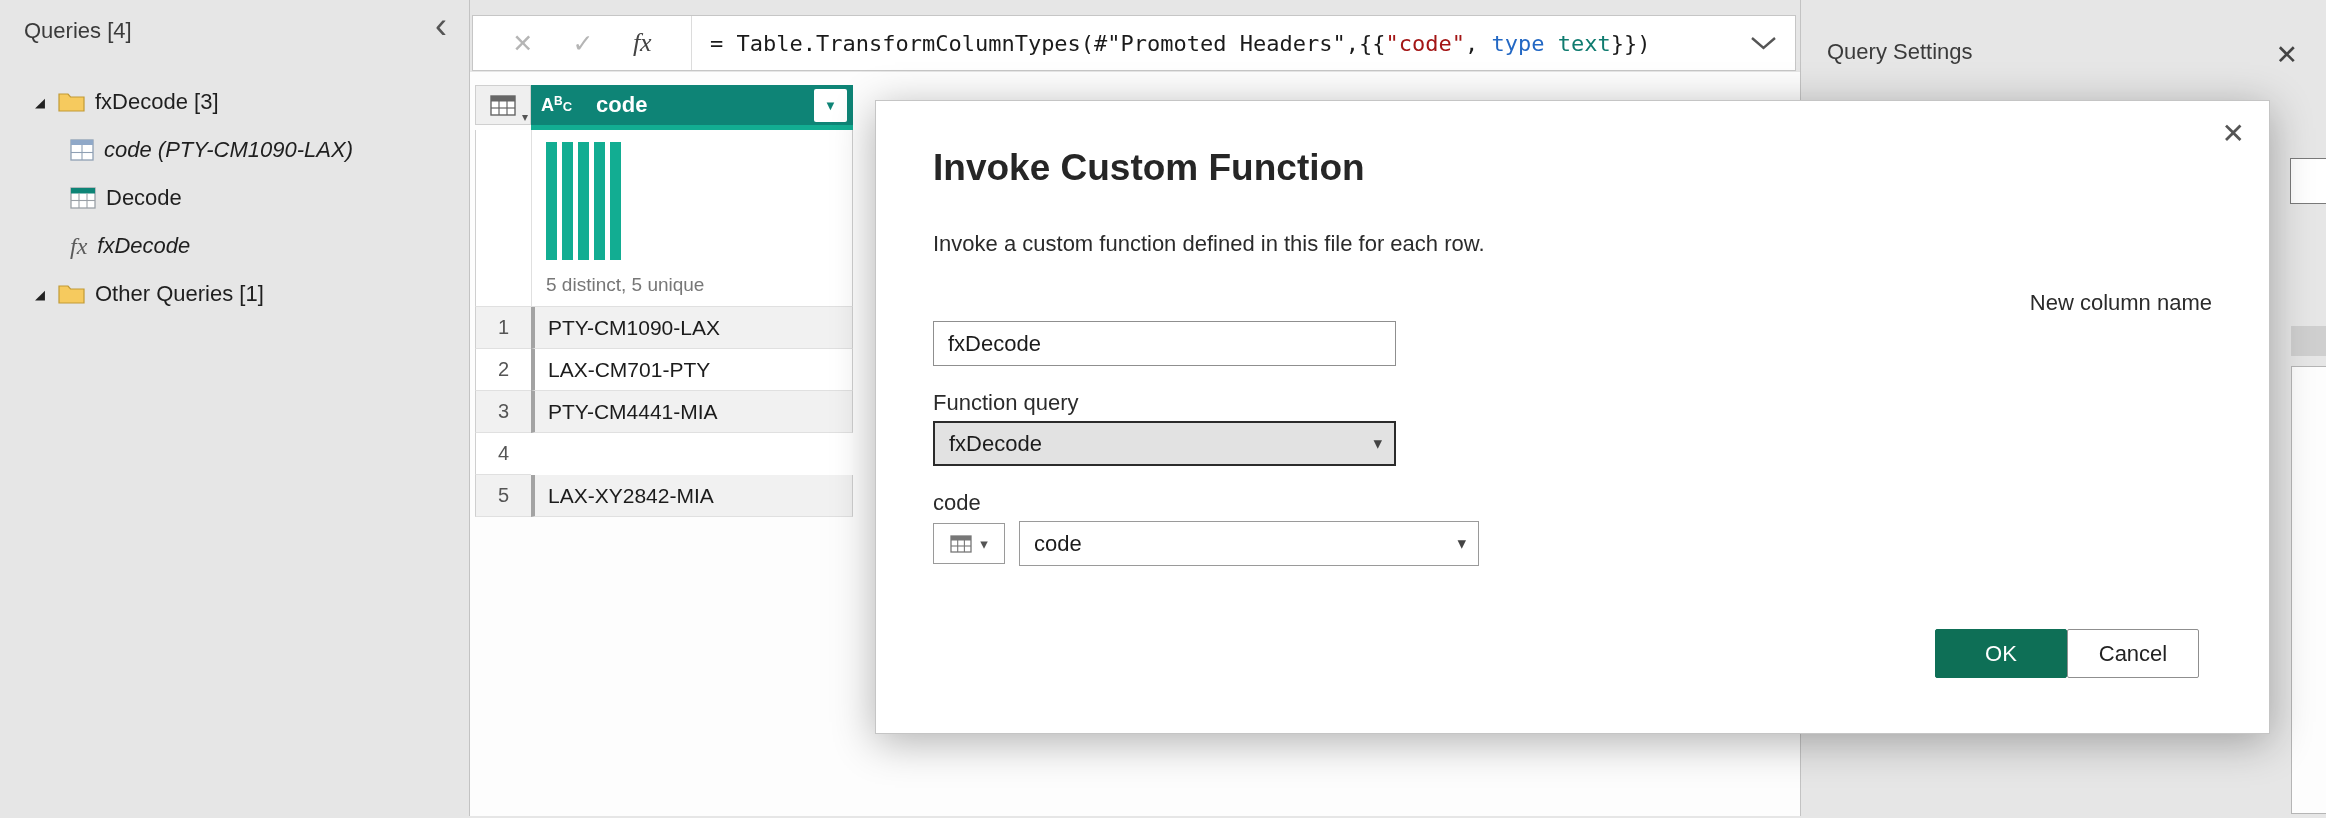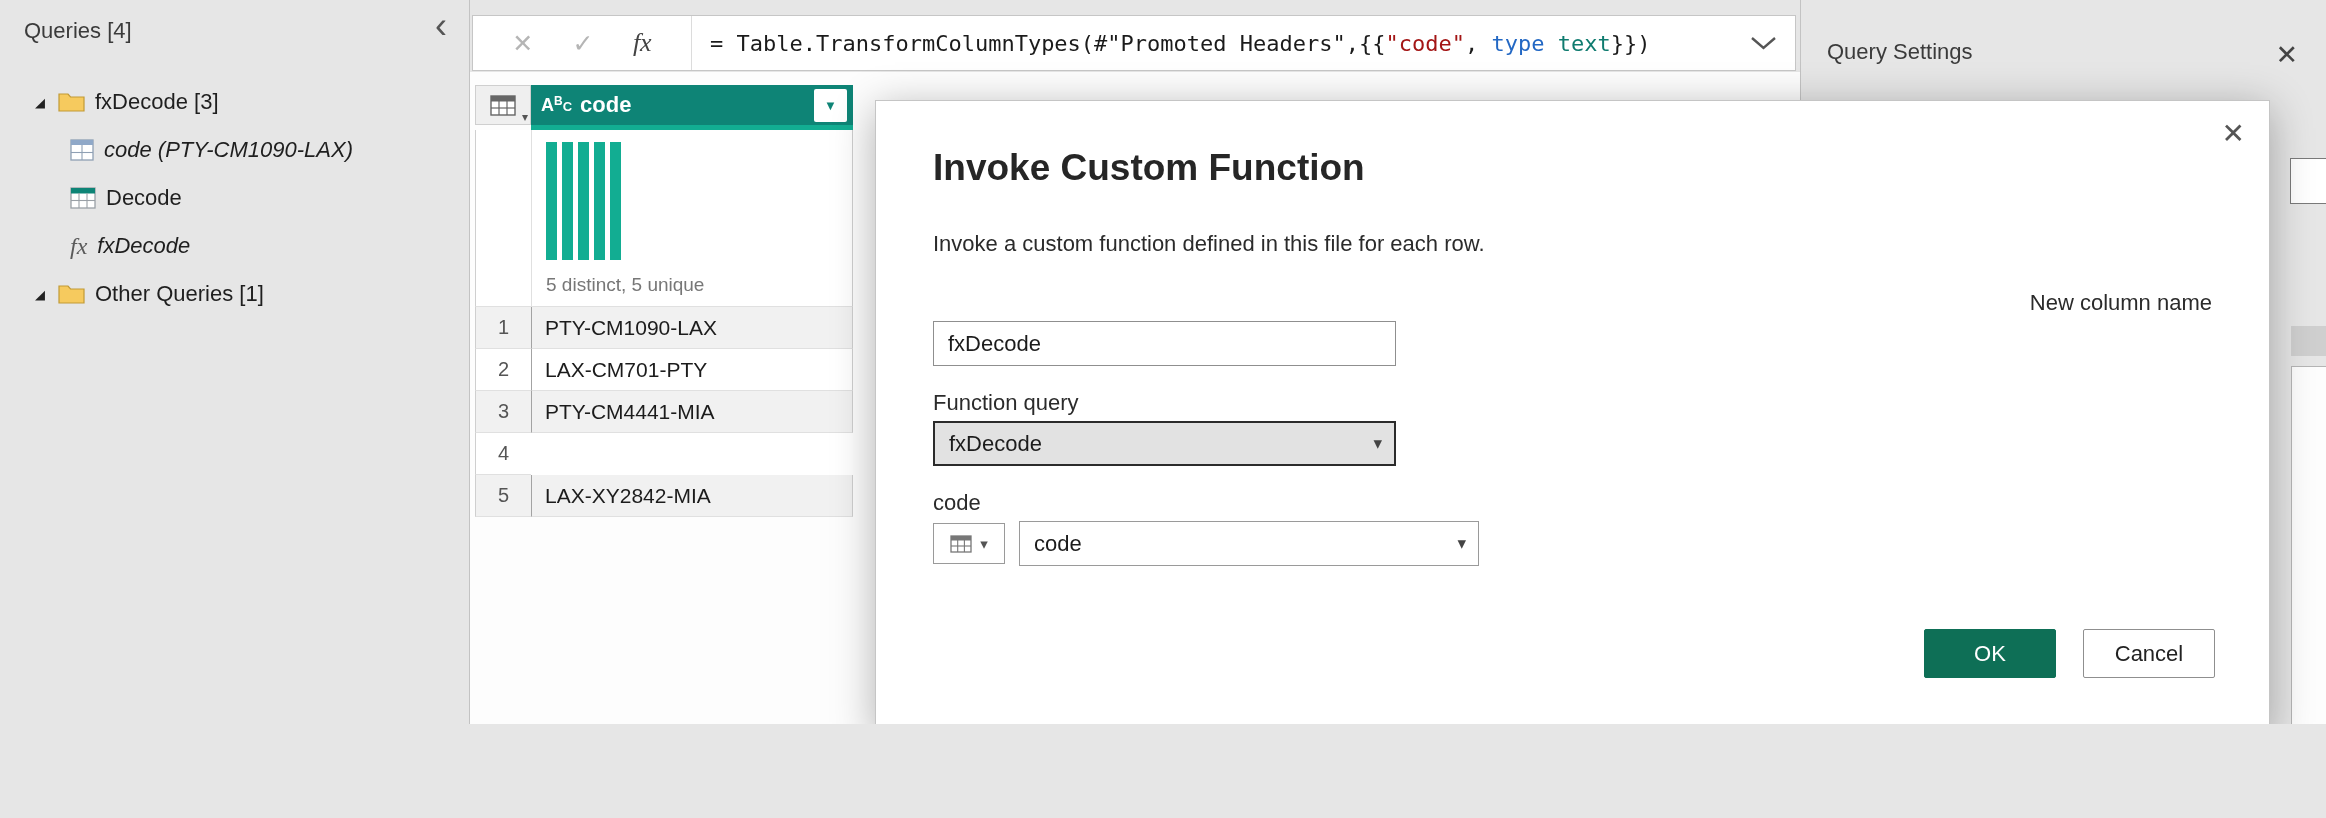--- a/index.html
+++ b/index.html
@@ -1,16 +1,16 @@
 <!DOCTYPE html>
 <html style="--header-teal: #0E8476; --accent-teal: #12AD92; --ok-green: #0E6F56;"><head>
 <meta charset="utf-8">
 <style>
   html,body{margin:0;padding:0;background:#e6e6e6;}
-  .app{position:relative;width:2326px;height:724px;background:#bef264;overflow:hidden;
+  .app{position:relative;width:2326px;height:816px;background:#bef264;overflow:hidden;
        font-family:"Liberation Sans",sans-serif;color:#222;}
 
   
   .queries-pane{position:absolute;left:0;top:0;width:470px;height:818px;background:#e6e6e6;
                 border-right:1px solid #c3c3c3;box-sizing:border-box;}
   .pane-header{display:flex;justify-content:space-between;align-items:flex-start;padding:18px 22px 0 24px;}
   .pane-title{font-size:22px;color:#3b3b3b;}
   .pane-collapse{font-size:36px;line-height:24px;color:#555;cursor:pointer;margin-top:-4px;}
   .query-tree{margin-top:34px;}
   .tree-item{display:flex;align-items:center;height:48px;margin:0 14px 0 21px;
@@ -36,40 +36,40 @@
   .fb-expand{margin-left:auto;display:flex;align-items:center;cursor:pointer;}
 
   .grid-canvas{position:absolute;left:0;top:72px;right:0;bottom:0;background:#fdfdfd;}
   .pq-table{position:absolute;left:5px;top:13px;width:378px;}
   .hdr-row{display:flex;height:40px;}
   .grid-corner{width:56px;height:40px;background:#efefef;border:1px solid #cfcfcf;box-sizing:border-box;
                position:relative;display:flex;align-items:center;justify-content:center;cursor:pointer;}
   .corner-car{position:absolute;right:2px;bottom:0px;font-size:12px;color:#555;}
   .col-header{width:322px;height:40px;background:var(--header-teal);box-sizing:border-box;
               display:flex;align-items:center;padding:0 6px 0 10px;cursor:pointer;}
-  .type-icon{color:#fff;font-weight:bold;margin-right:8px;line-height:1;cursor:pointer;}
+  .type-icon{color:#fff;font-weight:bold;margin-right:24px;line-height:1;cursor:pointer;}
   .type-icon .ta{font-size:18px;}
   .type-icon .tb{font-size:12px;vertical-align:super;}
   .type-icon .tc{font-size:13px;vertical-align:baseline;}
   .col-name{color:#fff;font-size:22px;font-weight:bold;}
   .filter-btn{margin-left:auto;width:33px;height:33px;background:#fff;border-radius:2px;
               display:flex;align-items:center;justify-content:center;font-size:13px;
               color:var(--header-teal);cursor:pointer;}
   .teal-underline{margin-left:56px;width:322px;height:5px;background:var(--accent-teal);}
   .quality-row{display:flex;}
   .q-left{width:56px;background:#fff;border-left:1px solid #cfcfcf;border-bottom:1px solid #e0e0e0;box-sizing:border-box;}
   .q-cell{width:322px;background:#fff;border-right:1px solid #cfcfcf;border-left:1px solid #e0e0e0;
           border-bottom:1px solid #e0e0e0;box-sizing:border-box;padding:12px 0 10px 14px;}
   .qbars{display:flex;gap:5px;height:118px;align-items:flex-end;}
   .qbar{width:11px;height:118px;background:var(--accent-teal);}
   .qcaption{margin-top:14px;font-size:19px;color:#777;text-align:left;padding-right:14px;}
   .grow{display:flex;height:42px;}
   .grow .rnum{width:56px;box-sizing:border-box;border-left:1px solid #cfcfcf;border-bottom:1px solid #e0e0e0;
               text-align:center;line-height:41px;font-size:20px;color:#555;}
-  .grow .rval{width:322px;box-sizing:border-box;border-left:1px solid #a3a3a3;border-right:1px solid #cfcfcf;
+  .grow .rval{width:322px;box-sizing:border-box;border-left:4px solid #a3a3a3;border-right:1px solid #cfcfcf;
               border-bottom:1px solid #e0e0e0;padding-left:13px;line-height:41px;font-size:21px;color:#1c1c1c;
               white-space:nowrap;overflow:hidden;}
   .grow.odd{background:#f1f1f1;}
   .grow.even{background:#fff;}
 
   
   .settings-pane{position:absolute;left:1800px;top:0;width:526px;height:818px;background:#e6e6e6;
                  border-left:1px solid #c3c3c3;box-sizing:border-box;}
   .settings-pane .pane-header{padding:18px 28px 0 26px;margin-top:21px;}
   .pane-close{font-size:27px;color:#444;cursor:pointer;}
@@ -98,21 +98,21 @@
              padding:0 14px;box-sizing:border-box;background:#fff;}
   .dd{display:flex;align-items:center;box-sizing:border-box;height:45px;font-size:22px;color:#1c1c1c;
       padding:0 12px 0 14px;cursor:pointer;}
   .dd .car{margin-left:auto;font-size:17px;color:#444;}
   .dd.focused{margin-top:5px;width:463px;border:2px solid #2b2b2b;background:#e2e2e2;}
   .param-row{margin-top:5px;display:flex;gap:14px;align-items:center;}
   .tbl-btn{width:72px;height:41px;border:1px solid #9a9a9a;background:#fff;box-sizing:border-box;
            display:flex;align-items:center;justify-content:center;gap:8px;cursor:pointer;}
   .tbl-btn .car{font-size:15px;color:#555;}
   .dd.param{width:460px;border:1px solid #9a9a9a;background:#fff;}
-  .dlg-actions{position:absolute;right:54px;top:528px;display:flex;gap:27px;padding-left:45px;}
+  .dlg-actions{position:absolute;right:70px;top:528px;display:flex;padding-left:45px;}
   .dlg-actions button{width:132px;height:49px;font-family:"Liberation Sans",sans-serif;font-size:22px;
                       border-radius:2px;cursor:pointer;}
   .btn-ok{background:var(--ok-green);border:1px solid var(--ok-green);color:#fff;}
   .btn-cancel{background:#fff;border:1px solid #8f8f8f;color:#222;}
 </style>
 </head>
 <body>
 
 <div class="app">
 

